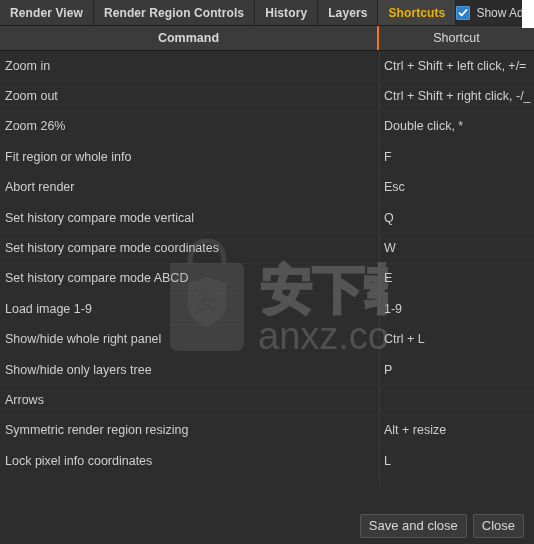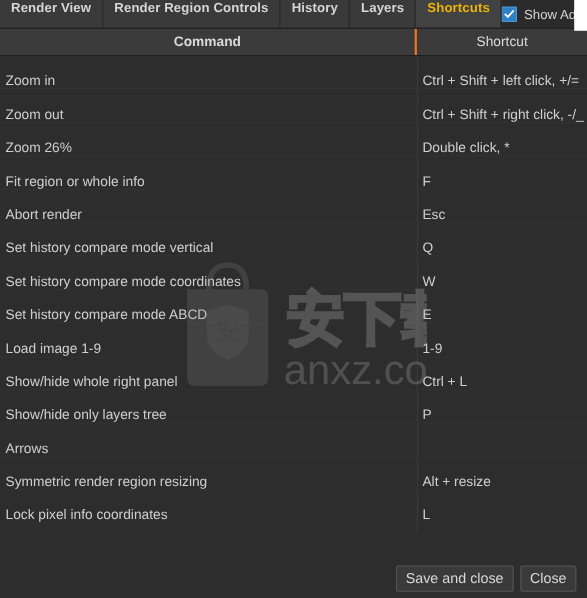--- a/index.html
+++ b/index.html
@@ -40,21 +40,21 @@
     position: relative;
     height: 26px;
     background: #2b2b2b;
     display: flex;
     align-items: stretch;
     border-bottom: 1px solid #1f1f1f;
     box-sizing: border-box;
   }
   .tab {
     display: flex;
-    align-items: flex-start;
+    align-items: center;
     padding: 0 10px;
     font-size: 12px;
     font-weight: bold;
     color: #d6d6d6;
     background: #3a3a3a;
     border-right: 1px solid #252525;
     white-space: nowrap;
     cursor: default;
     letter-spacing: 0.1px;
   }
@@ -141,21 +141,21 @@
     top: 0;
     left: 379px;
     width: 1px;
     height: 434px;
     background: #3a3a3a;
     z-index: 3;
   }
   .row {
     display: flex;
     height: 30.4px;
-    align-items: flex-end;
+    align-items: center;
     border-bottom: 1px solid #323232;
     box-sizing: border-box;
     position: relative;
     z-index: 4;
     cursor: default;
   }
   .cell {
     font-size: 12.5px;
     color: #cfcfcf;
     overflow: hidden;

